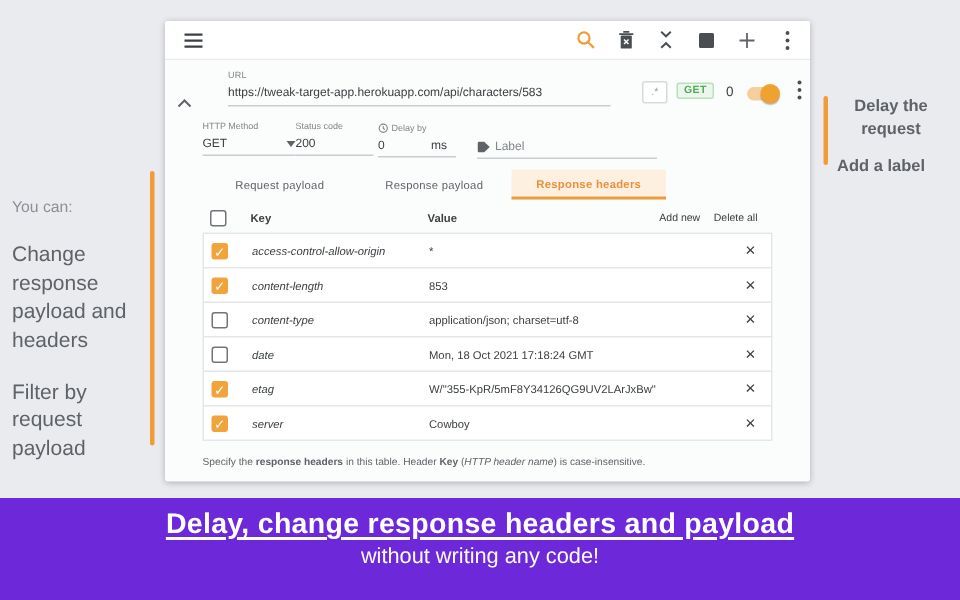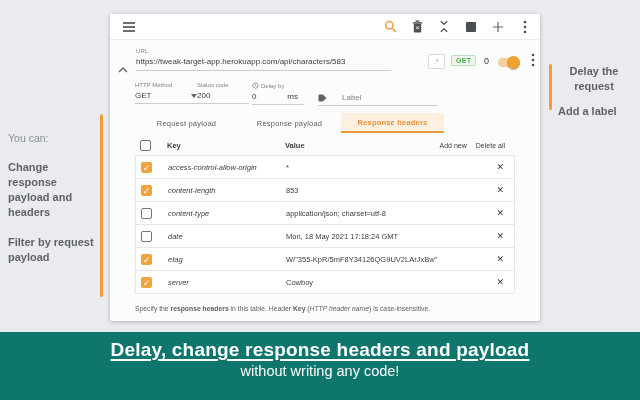--- a/index.html
+++ b/index.html
@@ -3,61 +3,61 @@
 <meta charset="utf-8">
 <style>
   * { margin:0; padding:0; box-sizing:border-box; }
   html,body { width:640px; height:400px; }
   body { font-family:"Liberation Sans", sans-serif; }
   .page { position:relative; width:640px; height:400px; background:#e9ebee; overflow:hidden; }
 
   
   .left-note { position:absolute; left:8px; top:132px; width:86px; text-align:left; color:#5f6368; }
   .left-note .intro { font-size:10.5px; color:#8a9096; font-weight:400; }
-  .left-note .item { font-size:11px; font-weight:700; line-height:1.35; margin-top:16px; }
+  .left-note .item { font-size:14px; font-weight:400; line-height:1.35; margin-top:16px; }
   .vline { position:absolute; width:3px; background:#f29c38; border-radius:2px; }
   .left-line { left:100px; top:114px; height:183px; }
   .right-line { left:549px; top:64px; height:46px; }
   .right-note { position:absolute; left:556px; top:64px; width:76px; color:#5f6368; }
   .right-note .item1 { font-size:11px; font-weight:700; line-height:1.35; text-align:center; }
   .right-note .item2 { font-size:11px; font-weight:700; margin-top:11px; text-align:left; padding-left:2px; }
 
   
   .card { position:absolute; left:110px; top:14px; width:430px; height:307px; background:#fbfcfc;
           border-radius:2px; box-shadow:0 1px 4px rgba(0,0,0,.25); }
   .toolbar { position:absolute; left:0; top:0; right:0; height:26px; background:#fff;
              border-bottom:1px solid #ececee; display:flex; align-items:center; padding:0 8px 0 12px; border-radius:2px 2px 0 0; }
   .toolbar .spacer { flex:1; }
   .tico { width:14px; height:14px; display:flex; align-items:center; justify-content:center; margin-left:13px; }
 
   
   .url-row { position:absolute; left:0; top:32px; right:0; height:32px; }
   .chev { position:absolute; left:8px; top:13px; }
-  .url-field { position:absolute; left:26px; top:2px; width:255px; }
+  .url-field { position:absolute; left:42px; top:2px; width:255px; }
   .url-label { font-size:6px; color:#80868b; letter-spacing:.2px; }
   .url-value { font-size:8px; color:#3c4043; margin-top:3px; white-space:nowrap; }
   .url-underline { border-bottom:1px solid #c9ccd0; margin-top:4px; }
   .regex-box { position:absolute; left:318px; top:8px; width:17px; height:15px; border:1px solid #d7dadd;
                border-radius:2px; background:#fff; font-size:7px; color:#9aa0a6; text-align:center; line-height:13px; }
   .method-badge { position:absolute; left:341px; top:9px; font-size:7px; font-weight:700; color:#4caf50;
                   background:#edf6ee; border:1px solid #b9dfbb; border-radius:2px; padding:1px 4px; letter-spacing:.3px; }
   .hit-count { position:absolute; left:374px; top:10px; font-size:9px; color:#3c4043; }
   .toggle { position:absolute; left:388px; top:12px; width:21px; height:9px; background:#f6cf9d; border-radius:5px; }
   .toggle .knob { position:absolute; right:-1px; top:-2px; width:13px; height:13px; border-radius:50%;
                   background:#efa230; box-shadow:0 1px 1px rgba(0,0,0,.3); }
   .row-kebab { position:absolute; left:421px; top:7px; }
 
   
   .fields-row { position:absolute; left:0; top:66px; right:0; height:30px; }
   .field { position:absolute; top:2px; border-bottom:1px solid #c9ccd0; padding-bottom:3px; }
   .f-label { font-size:6px; color:#80868b; display:flex; align-items:center; gap:2px; }
   .f-value { font-size:8px; color:#3c4043; margin-top:3px; display:flex; align-items:center; }
   .f1 { left:25px; width:62px; } .f2 { left:87px; width:52px; } .f3 { left:142px; width:52px; }
   .f4 { left:208px; width:120px; }
-  .f4 .f-value { color:#80868b; gap:15px; margin-top:11px; }
+  .f4 .f-value { color:#80868b; gap:3px; margin-top:11px; }
   .dd-arrow { width:0; height:0; border-left:3.5px solid transparent; border-right:3.5px solid transparent;
               border-top:4px solid #5f6368; margin-left:auto; }
   .ms { margin-left:auto; margin-right:6px; color:#3c4043; }
 
   
   .tabs-strip { position:absolute; left:25px; top:99px; display:flex; }
   .tab { width:103px; height:20px; font-size:7.5px; color:#5f6368; display:flex; align-items:center;
          justify-content:center; letter-spacing:.2px; }
   .tab.active { color:#e8913a; background:#fdf0e0; border-bottom:2px solid #ed9c3d; font-weight:700; }
 
@@ -74,21 +74,21 @@
   .trow { display:flex; align-items:center; height:24px; background:#fff; border:1px solid #e4e6e8;
           margin-top:-1px; padding:0 10px 0 5px; }
   .trow .key { margin-left:16px; width:118px; font-size:7.5px; color:#3c4043; flex:none;font-style:italic; }
   .trow .val { flex:1; font-size:7.5px; color:#3c4043; white-space:nowrap; overflow:hidden; }
   .del { font-size:9px; color:#3c4043; }
 
   .note { position:absolute; left:25px; top:291px; font-size:6.8px; color:#5f6368; }
   .note b { font-weight:700; } .note i { font-style:italic; }
 
   
-  .banner { position:absolute; left:0; top:332px; width:640px; height:68px; background:#0f766e;
+  .banner { position:absolute; left:0; top:332px; width:640px; height:68px; background:#6d28d9;
             color:#fff; text-align:center; }
   .banner .title { font-size:19px; font-weight:700; margin-top:7px; text-decoration:underline;
                    text-underline-offset:3px; text-decoration-thickness:2px; letter-spacing:.2px; }
   .banner .subtitle { font-size:14.5px; font-weight:400; margin-top:2px; color:#fdfdfd; }
 </style>
 </head>
 <body>
 
 <div class="page">
 
@@ -244,21 +244,21 @@
           </div>
           <div class="trow">
             <span class="cbx"></span>
             <span class="key">content-type</span>
             <span class="val">application/json; charset=utf-8</span>
             <span class="del">✕</span>
           </div>
           <div class="trow">
             <span class="cbx"></span>
             <span class="key">date</span>
-            <span class="val">Mon, 18 May 2021 17:18:24 GMT</span>
+            <span class="val">Mon, 18 Oct 2021 17:18:24 GMT</span>
             <span class="del">✕</span>
           </div>
           <div class="trow">
             <span class="cbx on">✓</span>
             <span class="key">etag</span>
             <span class="val">W/"355-KpR/5mF8Y34126QG9UV2LArJxBw"</span>
             <span class="del">✕</span>
           </div>
           <div class="trow">
             <span class="cbx on">✓</span>

